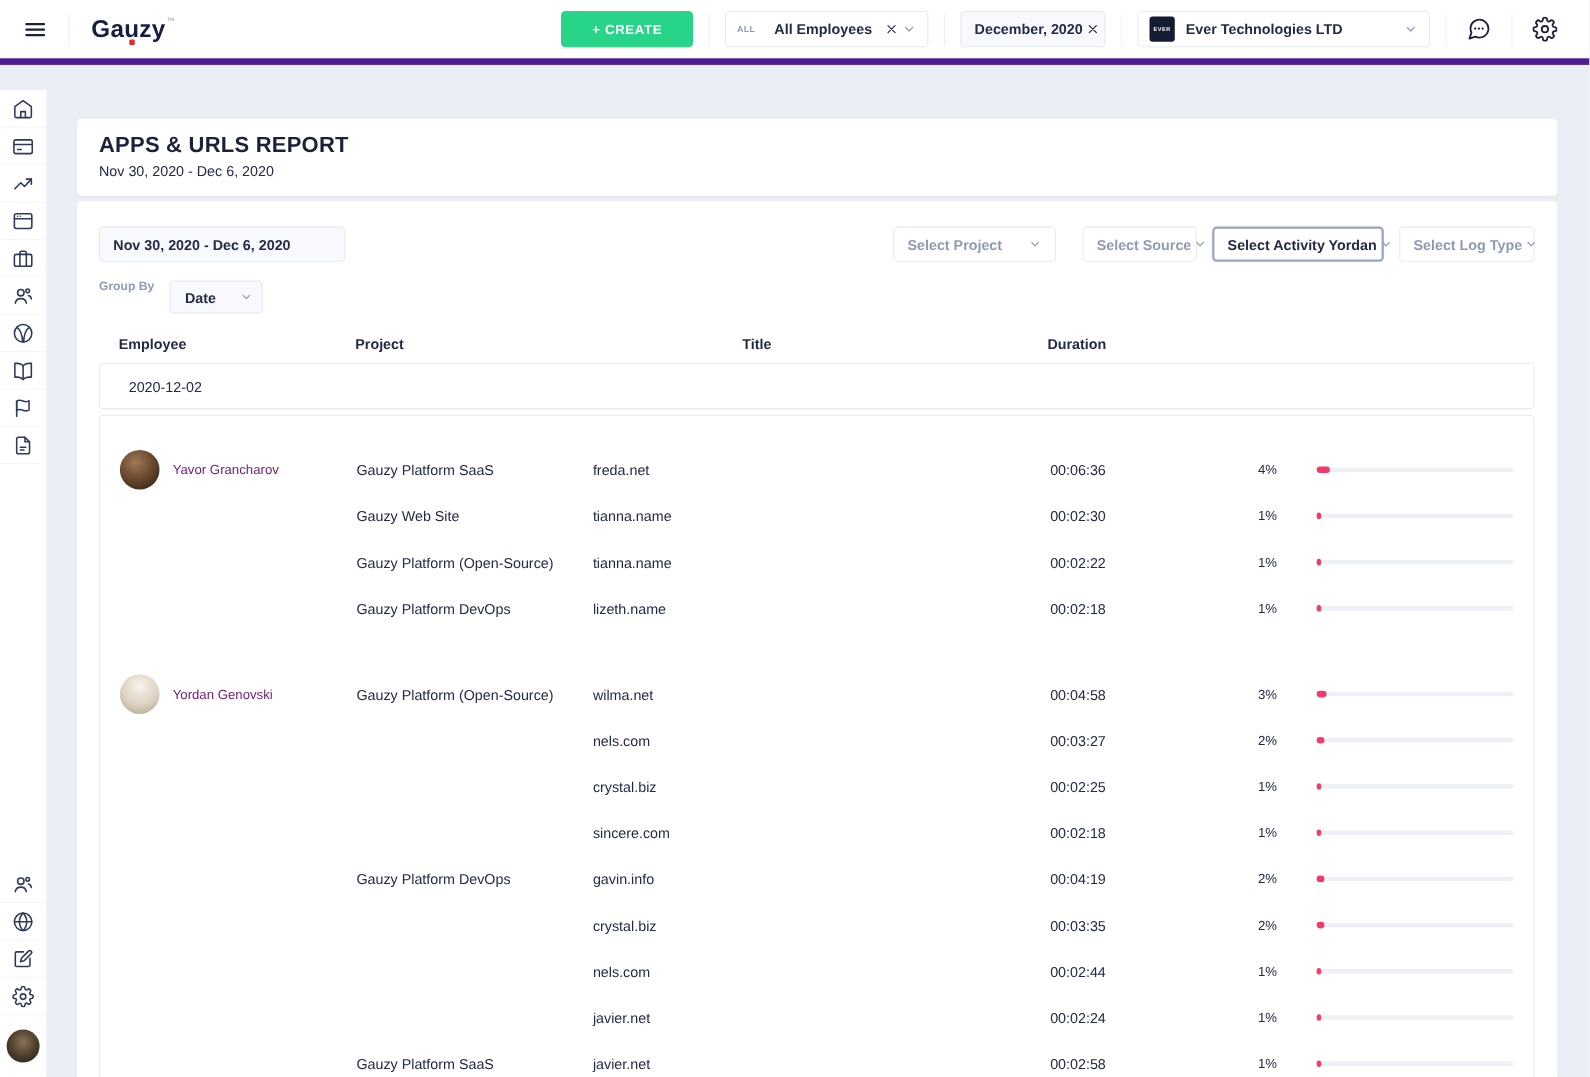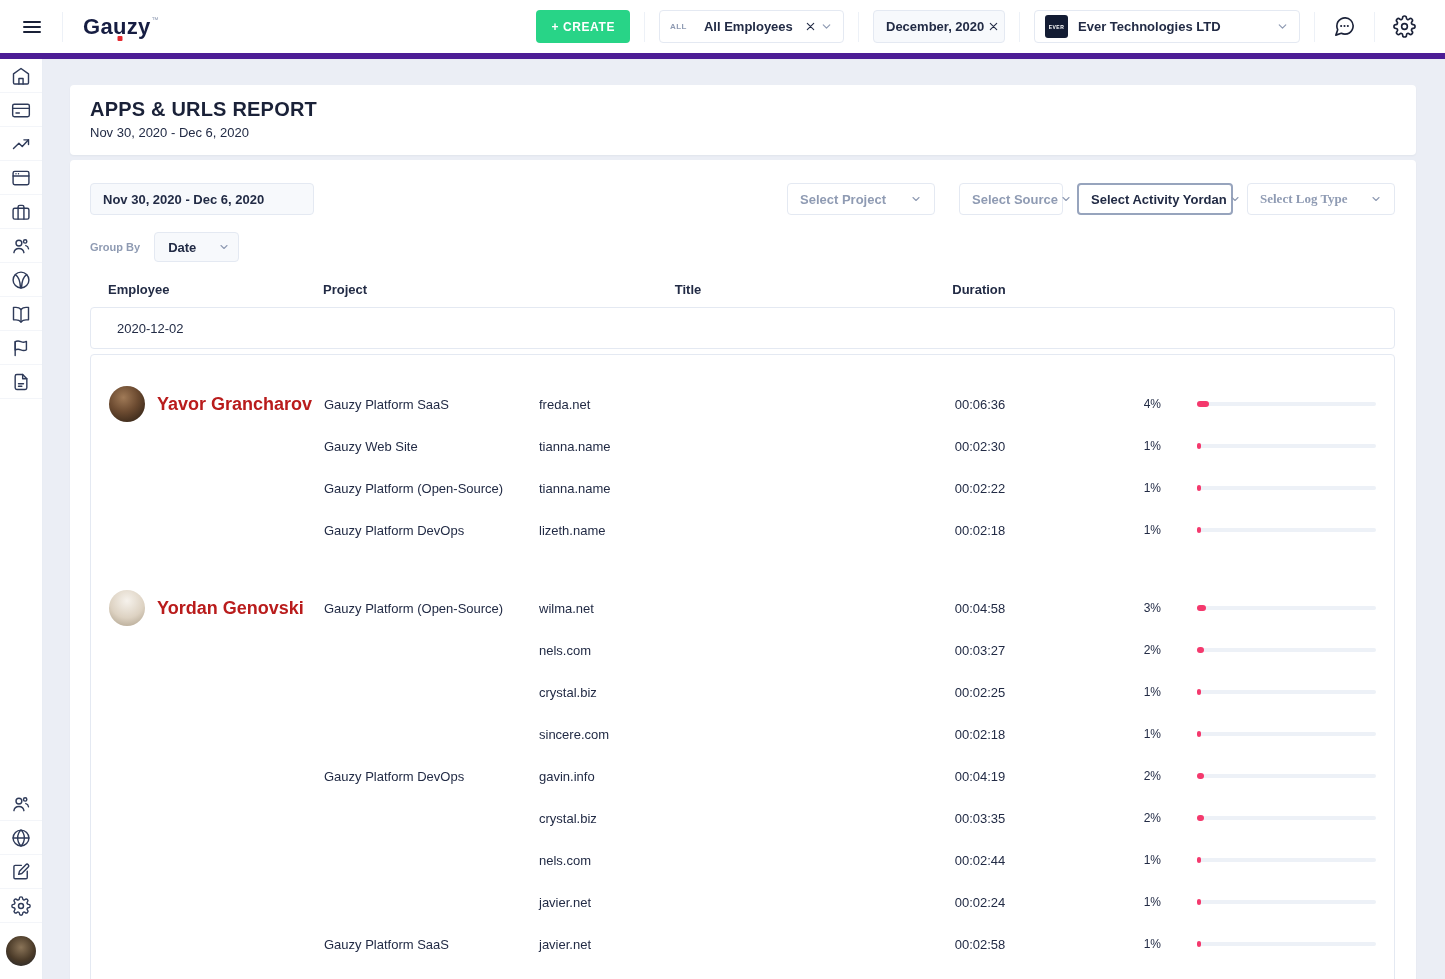--- a/index.html
+++ b/index.html
@@ -13,40 +13,40 @@
   .icon-btn { background:none; border:none; cursor:pointer; color:#1a2138; display:flex;
     align-items:center; justify-content:center; padding:4px; }
   .tb-div { width:1px; height:30px; background:#edf1f7; margin:0 14px; flex-shrink:0; }
   .logo { font-size:22px; font-weight:800; color:#161d42; letter-spacing:.3px; display:flex;
     align-items:flex-start; margin-left:6px; }
   .logo .logo-u { position:relative; }
   .logo .logo-u::after { content:""; position:absolute; left:50%; transform:translateX(-50%);
     bottom:-1px; width:5px; height:5px; background:#e4292f; border-radius:1px; }
   .logo sup { font-size:7px; font-weight:400; color:#8f9bb3; margin-top:2px; margin-left:1px; }
   .tb-spacer { flex:1; }
-  .create-btn { height:33px; padding:0 15px; background:#28d487; color:#fff; border:none;
+  .create-btn { height:33px; padding:0 28px; background:#28d487; color:#fff; border:none;
     border-radius:4px; font-family:inherit; font-size:12px; font-weight:800; letter-spacing:.6px;
     cursor:pointer; }
   .tb-select { height:33px; background:#fff; border:1px solid #e4e9f2; border-radius:4px;
     display:flex; align-items:center; padding:0 10px; cursor:pointer; }
   .tb-select .pre { font-size:8px; font-weight:700; color:#8f9bb3; letter-spacing:.4px; margin-right:9px; }
   .tb-select .val { font-size:13px; font-weight:700; color:#222b45; white-space:nowrap; }
   .emp-select { width:185px;text-align:center; }
   .emp-select .val { flex:1; }
   .month-select { width:132px; background:#f7f9fc; justify-content:space-between; padding:0 12px; }
   .org-select { width:266px; }
   .org-select .val { flex:1; margin-left:10px; }
   .x-icon { color:#222b45; display:flex; margin:0 4px; }
   .chev { color:#8f9bb3; display:flex; }
   .org-avatar { width:23px; height:23px; background:#131c33; border-radius:3px; color:#fff;
     font-size:5px; font-weight:700; letter-spacing:.5px; display:flex; align-items:center;
     justify-content:center; flex-shrink:0; }
 
   
-  .body { flex:1; display:flex; min-height:0; }
+  .body { flex:1; display:flex; min-height:0;margin-top:23px; }
   .sidebar { width:43px; background:#fff; border-right:1px solid #e9edf4; display:flex;
     flex-direction:column; flex-shrink:0; }
   .sb-item { height:34px; display:flex; align-items:center; justify-content:center;
     color:#2e3a59; border-bottom:1px solid #f3f5f9; cursor:pointer; }
   .sb-bottom { margin-top:auto; }
   .sb-avatar-wrap { height:56px; display:flex; align-items:center; justify-content:center; }
   .sb-avatar { width:30px; height:30px; border-radius:50%; cursor:pointer; border:none;
     background:radial-gradient(circle at 50% 38%, #8a7458 0%, #4a3a28 55%, #1e232c 100%); }
 
   
@@ -61,23 +61,23 @@
   .daterange { width:224px; height:32px; border:1px solid #e4e9f2; background:#f7f9fc;
     border-radius:4px; display:flex; align-items:center; padding:0 12px; font-size:13px;
     font-weight:700; color:#222b45; cursor:pointer; }
   .filters-right { margin-left:auto; display:flex; gap:14px; }
   .f-select { height:32px; border:1px solid #e4e9f2; background:#fff; border-radius:4px;
     display:flex; align-items:center; justify-content:space-between; padding:0 12px;
     font-size:13px; font-weight:600; color:#8f9bb3; cursor:pointer; gap:2px; white-space:nowrap; }
   .f-project { width:148px; margin-right:10px; }
   .f-source { width:104px; }
   .f-activity { width:156px; border:2px solid #97a4bd; font-weight:700; color:#222b45; }
-  .f-logtype { width:148px;font-family:Liberation Serif, serif; }
-
-  .groupby-row { margin-top:17px; display:flex; align-items:center; }
+  .f-logtype { width:123px; }
+
+  .groupby-row { margin-top:17px; display:flex; }
   .groupby-label { font-size:11px; font-weight:700; color:#8f9bb3; margin-right:14px; }
   .groupby-select { height:30px; min-width:72px; background:#f7f9fc; border:1px solid #e4e9f2;
     border-radius:4px; display:flex; align-items:center; justify-content:space-between;
     padding:0 8px 0 13px; font-size:13px; font-weight:700; color:#222b45; cursor:pointer; gap:22px; }
 
   
   .trow, .thead { display:grid; grid-template-columns:233px 215px 300px 282px 48px 1fr;
     align-items:center; }
   .thead { margin-top:16px; height:22px; font-size:13px; font-weight:700; color:#222b45; }
   .thead .h-emp { padding-left:18px; }
@@ -88,21 +88,21 @@
     display:flex; align-items:center; padding-left:26px; font-size:13px; color:#222b45; }
 
   .rows-card { margin-top:5px; border:1px solid #e4e9f2; border-radius:4px;
     padding:28px 0 20px 0; }
   .row-group + .row-group { margin-top:36px; }
   .trow { height:42px; font-size:13px; color:#222b45; }
   .cell-emp { display:flex; align-items:center; gap:12px; padding-left:18px; }
   .avatar { width:36px; height:36px; border-radius:50%; flex-shrink:0; }
   .av0 { background:radial-gradient(circle at 40% 32%, #a07a57 0%, #6b4a30 45%, #241a10 100%); }
   .av1 { background:radial-gradient(circle at 50% 30%, #f6f2ec 0%, #ddd2c2 55%, #a99c87 100%); }
-  .emp-name { font-size:18px; color:#b91c1c;font-weight:bold; }
+  .emp-name { font-size:12px; color:#701a75; }
   .cell-title { text-align:left; }
   .cell-duration { text-align:center; }
   .cell-percent { text-align:right; padding-right:8px; font-size:12px; }
   .cell-bar { padding-left:28px; }
   .bar-track { display:block; width:179px; height:4px; border-radius:2px; background:#edf1f7;
     position:relative; }
   .bar-fill { position:absolute; left:0; top:-1px; height:6px; border-radius:3px;
     background:#f4396d; min-width:3px; display:block; }
 
   svg { display:block; }

